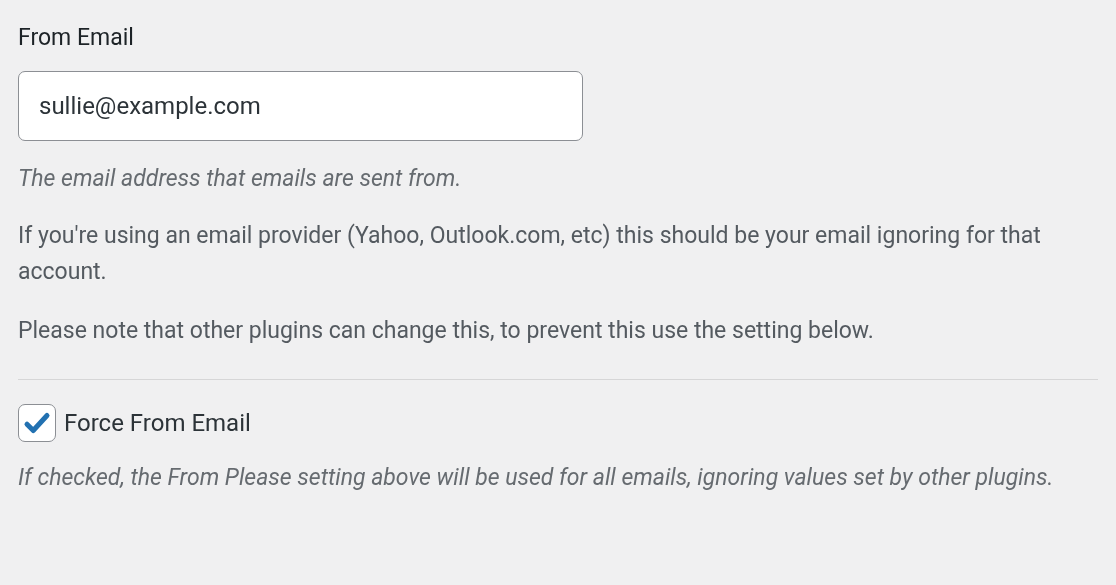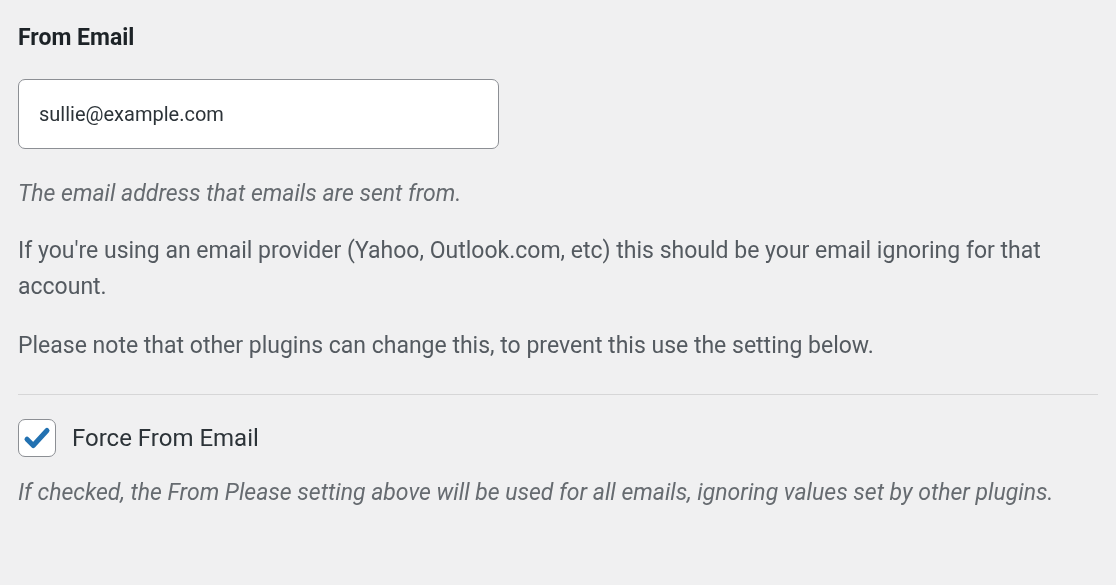--- a/index.html
+++ b/index.html
@@ -10,59 +10,58 @@
     body {
       background: #f0f0f1;
       font-family: -apple-system, BlinkMacSystemFont, "Segoe UI", Roboto, Helvetica, Arial, sans-serif;
       width: 1116px;
       height: 585px;
       padding: 24px 18px;
       color: #3c434a;
     }
     .field-label {
       font-size: 23px;
-      font-weight: 700;
+      font-weight: 400;
       color: #1d2327;
-      margin-bottom: 28px;
+      margin-bottom: 20px;
     }
     .text-input {
-      width: 481px;
+      width: 565px;
       height: 70px;
       padding: 14px 20px;
-      font-size: 20px;
+      font-size: 24px;
       color: #2c3338;
       background: #ffffff;
       border: 1.5px solid #8c8f94;
       border-radius: 7px;
       font-family: inherit;
       margin-bottom: 22px;
     }
     .desc-italic {
       font-style: italic;
       font-size: 23px;
       color: #666b70;
       line-height: 1.35;
       margin-bottom: 24px;
-      margin-top: 7px;
     }
     .desc-para {
       font-size: 23px;
       color: #545a60;
       line-height: 1.55;
       margin-bottom: 24px;
     }
     .divider {
       border: none;
       border-top: 1px solid #d6d6d7;
       margin: 30px 0 24px 0;
     }
     .checkbox-row {
       display: flex;
       align-items: center;
-      gap: 16px;
+      gap: 8px;
       margin-bottom: 20px;
     }
     .checkbox {
       width: 38px;
       height: 38px;
       border: 1.5px solid #8c8f94;
       border-radius: 7px;
       background: #ffffff;
       display: flex;
       align-items: center;

